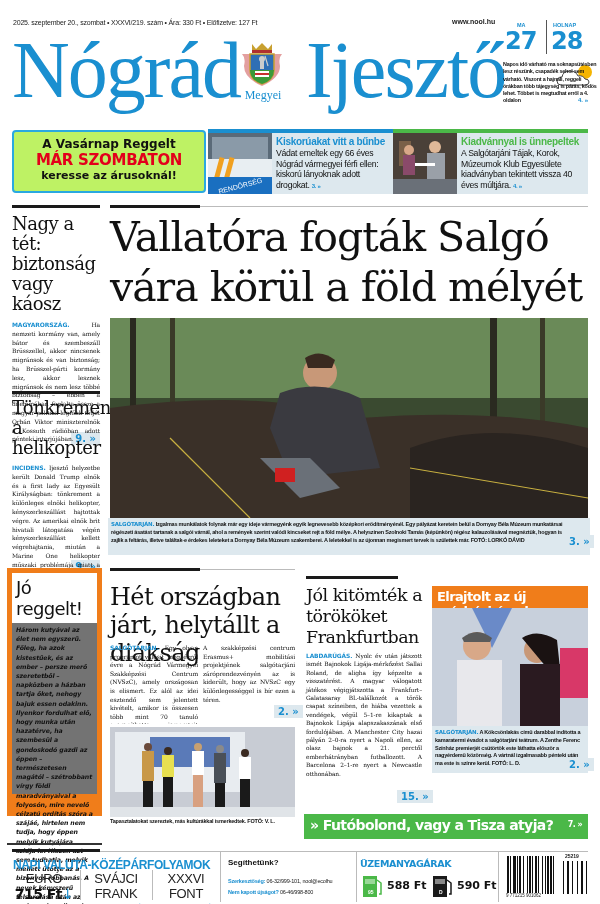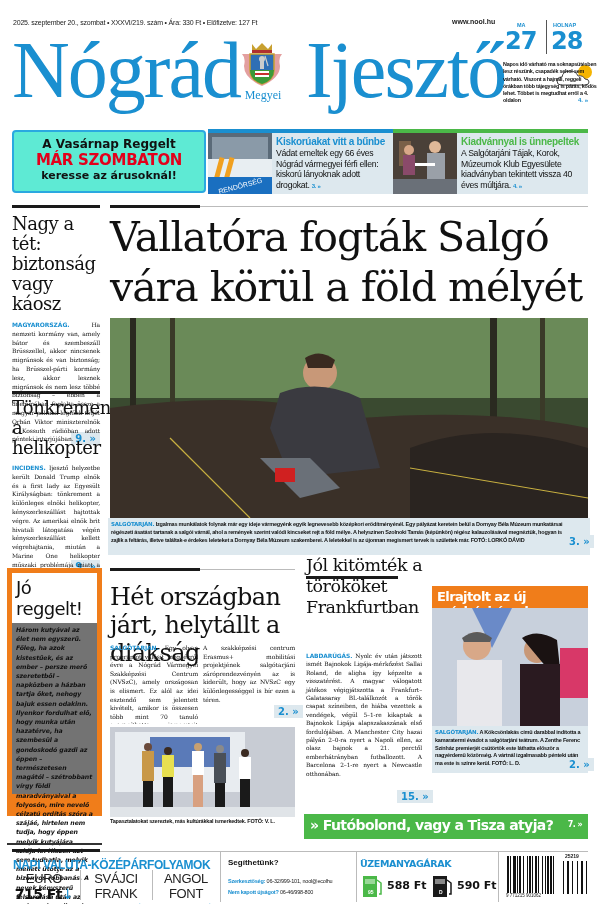--- a/index.html
+++ b/index.html
@@ -11,21 +11,21 @@
 .mast1{left:12px;top:30px}
 .mast2{left:306px;top:30px}
 .crest{left:238px;top:40px;width:48px;height:48px}
 .megyei{left:238px;top:88px;font-family:"Liberation Serif",serif;color:#1a8fd0;font-size:12px;width:50px;text-align:center}
 .url{left:452px;top:18px;font-size:7px;font-weight:bold;color:#222}
 .wx-lbl{font-size:5.5px;font-weight:bold;color:#1a8fd0}
 .wx-num{font-size:24px;font-weight:bold;color:#1a8fd0;font-family:"DejaVu Sans",sans-serif;letter-spacing:-1px}
 .wx-div{left:546px;top:20px;width:1px;height:34px;background:#555}
 .wx-text{left:503px;top:61px;width:96px;font-size:5.4px;line-height:7.3px;color:#111;font-weight:bold;letter-spacing:-0.2px}
 .cloud{left:555px;top:62px;width:42px;height:26px}
-.promo{left:12px;top:130px;width:194px;height:63px;background:#5eead4;border:2px solid #2aa9e0;border-radius:4px;text-align:center;padding-top:5px;font-family:"DejaVu Sans",sans-serif;font-weight:bold}
+.promo{left:12px;top:130px;width:194px;height:63px;background:#bef264;border:2px solid #2aa9e0;border-radius:4px;text-align:center;padding-top:5px;font-family:"DejaVu Sans",sans-serif;font-weight:bold}
 .promo .l1{font-size:12px;color:#111}
 .promo .l2{font-size:15px;color:#e3001b;letter-spacing:-0.3px}
 .promo .l3{font-size:11px;color:#111}
 .teaser{top:129px;height:65px;background:#dde8ee}
 .t1{left:208px;width:185px;border-top:4px solid #1a8fd0}
 .t2{left:393px;width:195px;border-top:4px solid #4bb848}
 .timg{position:absolute;top:0;width:64px;height:61px}
 .ttitle{position:absolute;font-size:10px;font-weight:bold;letter-spacing:-0.3px}
 .tbody{position:absolute;font-size:8.7px;line-height:10.5px;letter-spacing:-0.3px;color:#111}
 .rule{height:3px;background:#1a1a1a}
@@ -37,21 +37,21 @@
 .main-h{left:110px;top:212px;font-family:"DejaVu Serif",serif;font-size:41px;line-height:50px;color:#111;letter-spacing:-1px;white-space:nowrap}
 .photo1{left:110px;top:318px;width:478px;height:200px}
 .cap{font-size:5.5px;line-height:7.8px;color:#111;font-weight:bold;letter-spacing:-0.2px}
 .cap-box{left:108px;top:518px;width:482px;height:37px;background:#dde8ee;padding:3px 26px 2px 3px}
 .jo{left:7px;top:568px;width:95px;height:248px;border:5px solid #f07d1a;border-bottom-width:22px;background:#737373}
 .jo-h{font-size:18px;color:#111;padding:4px 0 4px 4px;font-family:"DejaVu Sans",sans-serif;letter-spacing:-0.6px;background:#fff}
 .jo-b{font-size:6.2px;line-height:9.2px;font-style:italic;font-weight:bold;padding:2px 4px;color:#111;letter-spacing:-0.1px;font-family:"DejaVu Sans",sans-serif}
 .het-h{left:110px;top:583px;font-family:"DejaVu Serif",serif;font-size:24px;line-height:28px;color:#111;letter-spacing:-0.6px}
 .col-b{font-family:"DejaVu Serif",serif;font-size:6px;line-height:8.6px;text-align:justify;color:#111;letter-spacing:-0.1px}
 .photo2{left:110px;top:727px;width:185px;height:90px}
-.jol-h{left:306px;top:555px;font-family:"DejaVu Serif",serif;font-size:17.5px;line-height:21px;color:#111;letter-spacing:-0.5px}
+.jol-h{left:306px;top:585px;font-family:"DejaVu Serif",serif;font-size:17.5px;line-height:21px;color:#111;letter-spacing:-0.5px}
 .sz-bar{left:432px;top:586px;width:156px;height:22px;background:#f07d1a;color:#fff;font-weight:bold;font-size:13px;padding:3px 5px;font-family:"DejaVu Sans",sans-serif;letter-spacing:-0.6px}
 .photo3{left:432px;top:608px;width:156px;height:118px}
 .sz-cap{left:432px;top:726px;width:156px;height:47px;background:#dde8ee;padding:3px 3px}
 .futo{left:304px;top:814px;width:284px;height:25px;background:#4bb848;color:#fff;font-weight:bold;font-size:14px;padding:3px 6px;font-family:"DejaVu Sans",sans-serif;letter-spacing:-0.6px}
 .fx-title{left:13px;top:858px;font-size:12px;font-weight:bold;color:#1a8fd0;font-family:Liberation Sans, sans-serif;letter-spacing:-0.4px}
 .fx-col{top:871px;width:68px;text-align:center}
 .fx-lbl{font-size:13px;color:#222;letter-spacing:-0.3px}
 .fx-val{font-size:14px;font-weight:bold;color:#111;font-family:"DejaVu Sans",sans-serif;letter-spacing:-0.5px}
 .fx-val .arr{color:#1a8fd0;font-weight:normal}
 .vdiv{width:1px;background:#bbb}
@@ -252,21 +252,21 @@
   <div class="fx-lbl">EURÓ</div>
   <div class="fx-val"><span>715 Ft</span><span class="arr">↓</span></div>
 </div>
 <div class="abs vdiv" style="left:80px;top:870px;height:30px"></div>
 <div class="abs fx-col" style="left:82px">
   <div class="fx-lbl">SVÁJCI FRANK</div>
   <div class="fx-val"><span>418 Ft</span><span class="arr">↓</span></div>
 </div>
 <div class="abs vdiv" style="left:152px;top:870px;height:30px"></div>
 <div class="abs fx-col" style="left:152px">
-  <div class="fx-lbl">ANGOL FONT</div>
+  <div class="fx-lbl">XXXVI FONT</div>
   <div class="fx-val"><span>448 Ft</span><span class="arr">↓</span></div>
 </div>
 <div class="abs vdiv" style="left:220px;top:852px;height:50px"></div>
 
 <div class="abs help-t">Segíthetünk?</div>
 <div class="abs help-l" style="left:228px;top:878px"><b>Szerkesztőség:</b> <span>06-32/999-101, nool@ecolhu</span></div>
 <div class="abs help-l" style="left:228px;top:889px"><b>Nem kapott újságot?</b> <span>06-46/998-800</span></div>
 <div class="abs vdiv" style="left:356px;top:852px;height:50px"></div>
 
 <div class="abs fuel-t">ÜZEMANYAGÁRAK</div>

